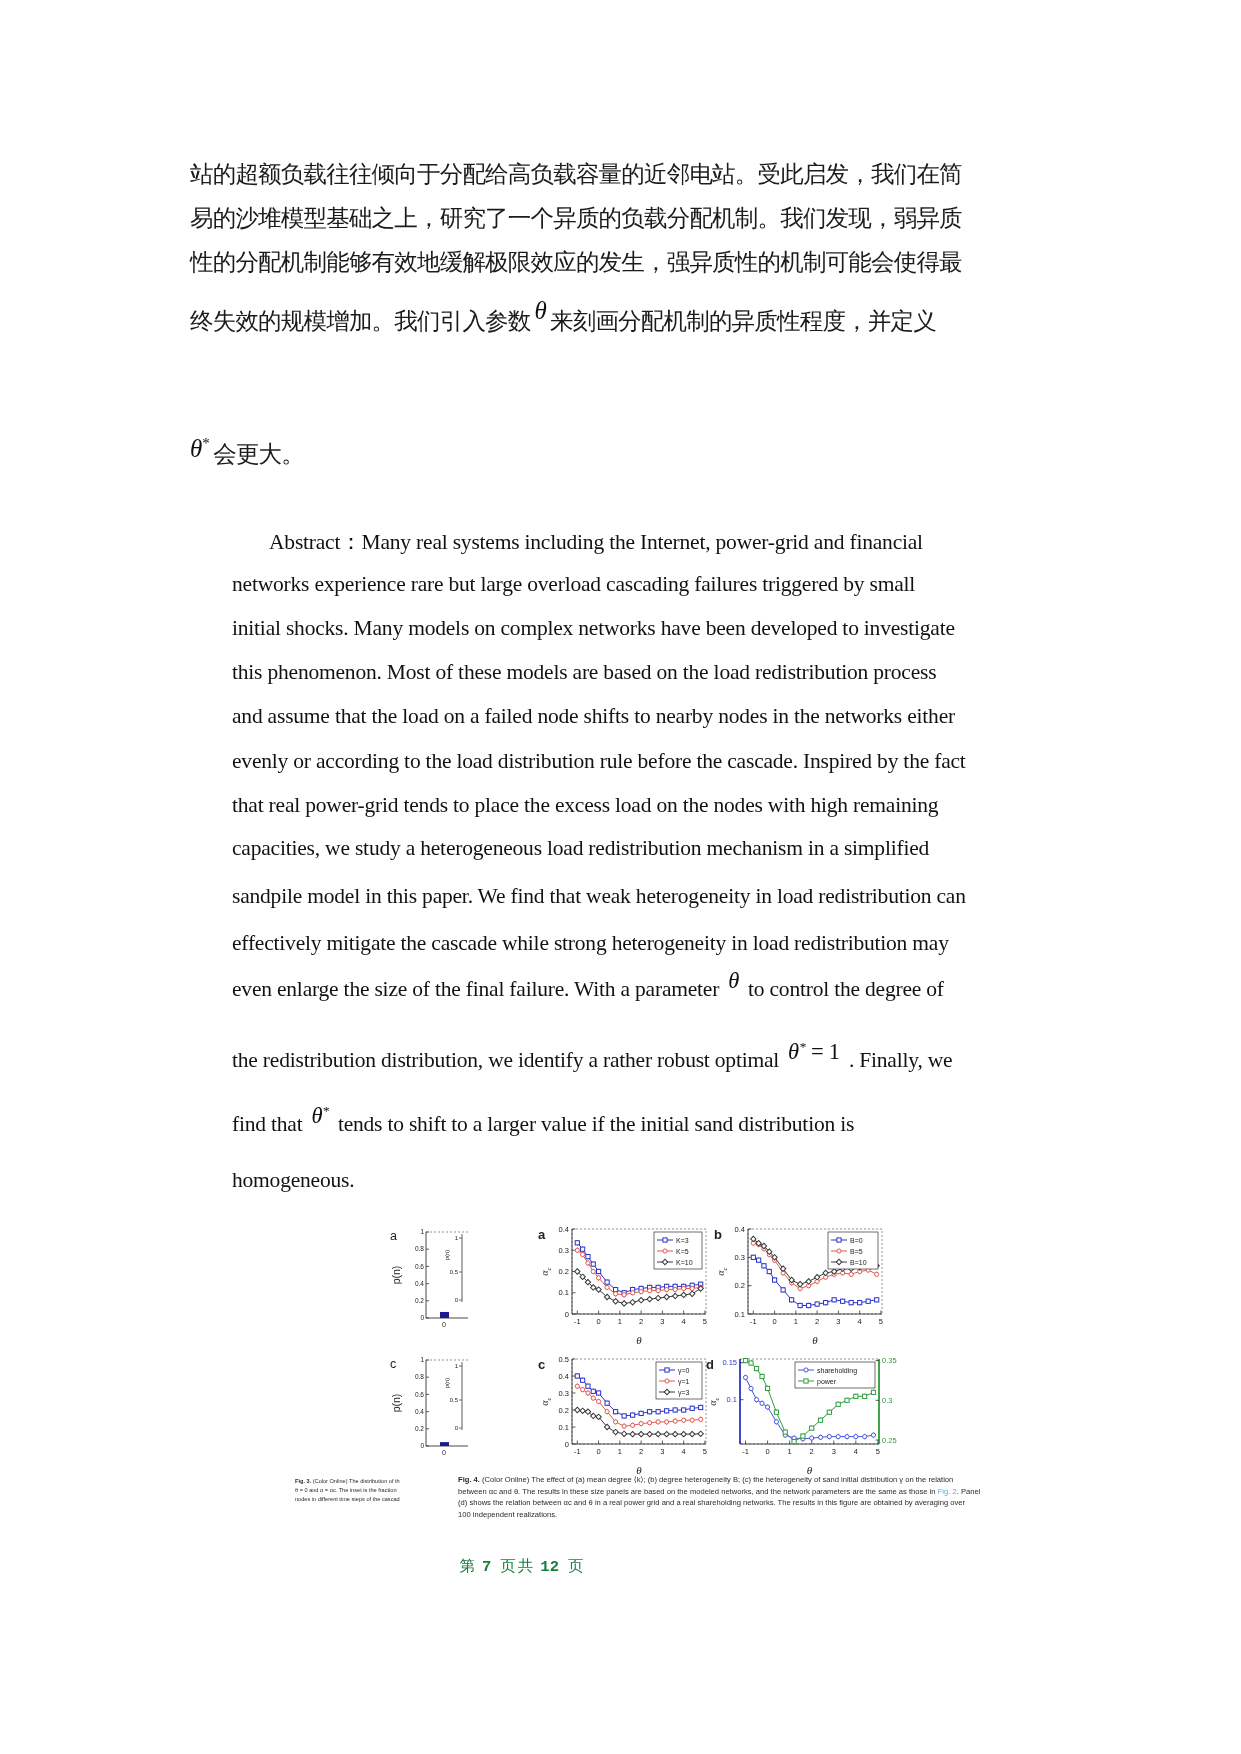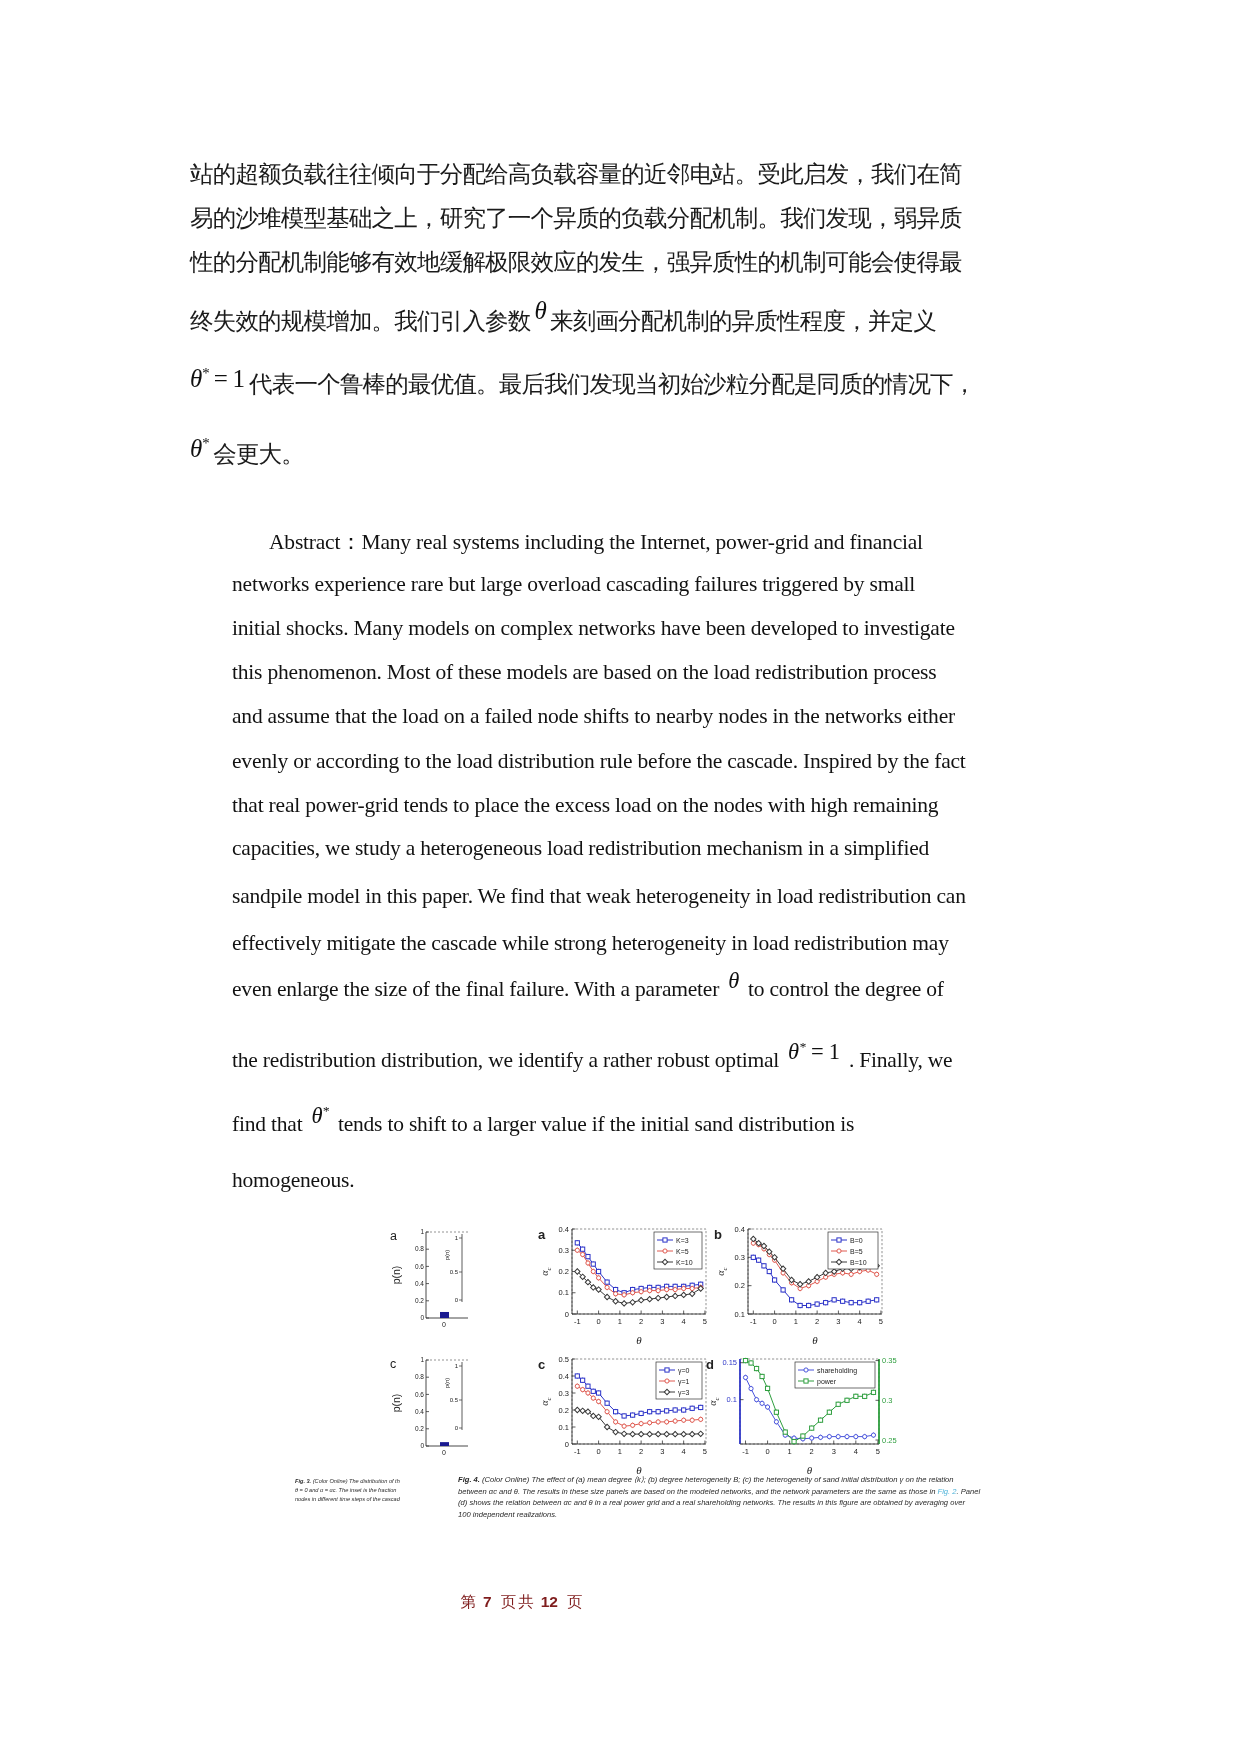--- a/index.html
+++ b/index.html
@@ -35,48 +35,45 @@
   .fx-en { font-size:22.5px; top:-8px; margin:0 9px; }
   
   .figpanel { position:absolute; }
   .f3a{left:388px; top:1222px}
   .f3c{left:388px; top:1350px}
   .f4a{left:536px; top:1222px}
   .f4b{left:712px; top:1222px}
   .f4c{left:536px; top:1352px}
   .f4d{left:704px; top:1352px}
   
-  .cap { position:absolute; font-family:"Liberation Sans", sans-serif; color:#2a2a2a;font-style:italic; }
+  .cap { position:absolute; font-family:"Liberation Sans", sans-serif; color:#2a2a2a; }
   .cap .capline { white-space:nowrap; }
   .cap b { font-weight:bold; }
   .cap3 { left:295px; top:1477px; font-size:5.6px; line-height:9px; }
   .cap4 { left:458px; top:1474px; font-size:7.6px; line-height:11.5px; }
   .caplink { color:#4db3d9; cursor:pointer; }
   
   .footer {
     position:absolute; top:1556px; left:0; width:100%; text-align:center;
-    font-family:Liberation Sans, sans-serif; font-size:15.5px; color:#7f1d1d;margin-top:36px;
+    font-family:Liberation Mono, monospace; font-size:15.5px; color:#15803d;
   }
   .footer .num { font-weight:bold; margin:0 7px; }
   .footer .sep { margin-left:16px; }
   .footer .zh { margin-left:2px; }
 </style>
 </head>
 <body>
 
 <div class="page">
 
   <div class="cn-line cnl1"><span>站的超额负载往往倾向于分配给高负载容量的近邻电站。受此启发，我们在简</span></div>
   <div class="cn-line cnl3"><span>性的分配机制能够有效地缓解极限效应的发生，强异质性的机制可能会使得最</span></div>
   <div class="cn-line cnl2"><span>易的沙堆模型基础之上，研究了一个异质的负载分配机制。我们发现，弱异质</span></div>
   <div class="cn-line cnl4">
     <span>终失效的规模增加。我们引入参数</span><span class="fx fx-cn"><span>θ</span></span><span>来刻画分配机制的异质性程度，并定义</span>
-  </div>
-  <div class="cn-line cnl5">
-    <span class="fx fx-cn2"><span>θ</span><sup>*</sup><span class="rm"> = 1</span></span><span>代表一个鲁棒的最优值。最后我们发现当初始沙粒分配是同质的情况下，</span>
   </div>
   <div class="cn-line cnl6">
     <span class="fx fx-cn2"><span>θ</span><sup>*</sup></span><span>会更大。</span>
   </div>
 
   <div class="en-line enl1"><span>Abstract：</span><span>Many real systems including the Internet, power-grid and financial</span></div>
   <div class="en-line enl2"><span>networks experience rare but large overload cascading failures triggered by small</span></div>
   <div class="en-line enl3"><span>initial shocks. Many models on complex networks have been developed to investigate</span></div>
   <div class="en-line enl4"><span>this phenomenon. Most of these models are based on the load redistribution process</span></div>
   <div class="en-line enl5"><span>and assume that the load on a failed node shifts to nearby nodes in the networks either</span></div>

